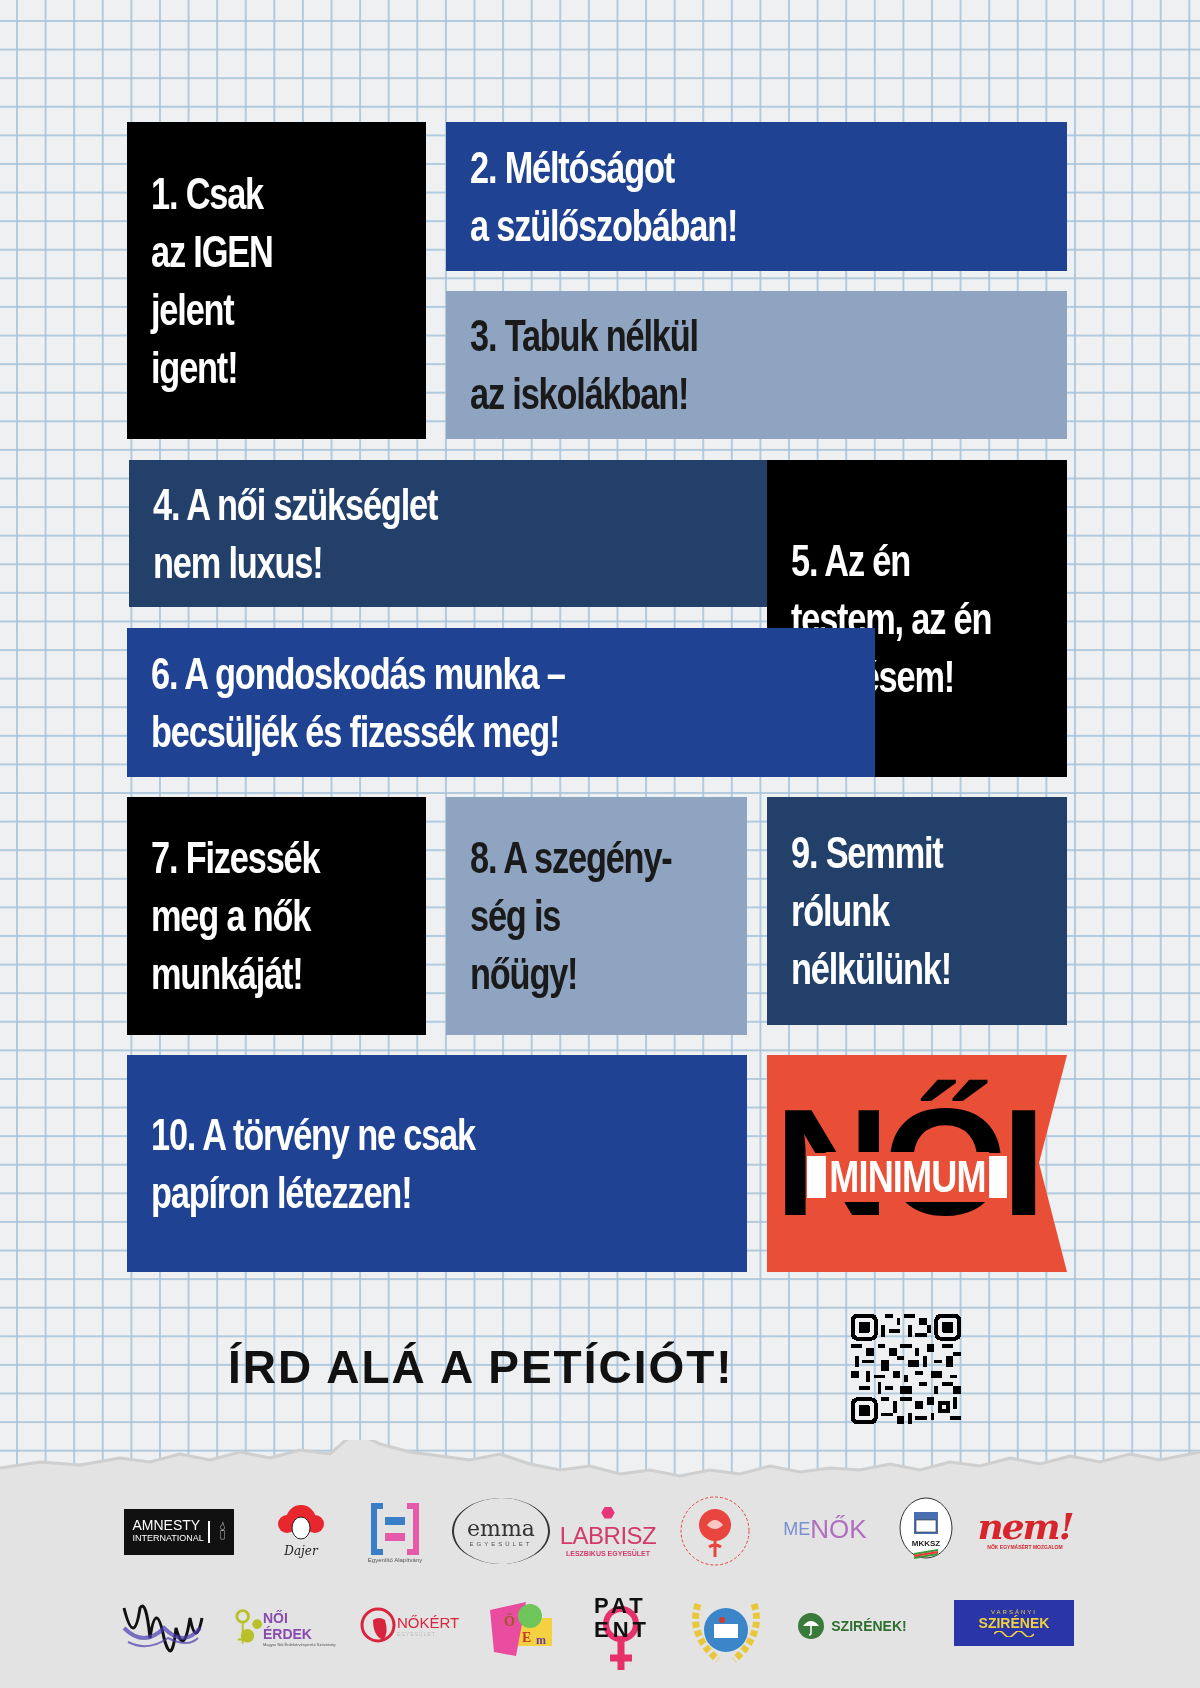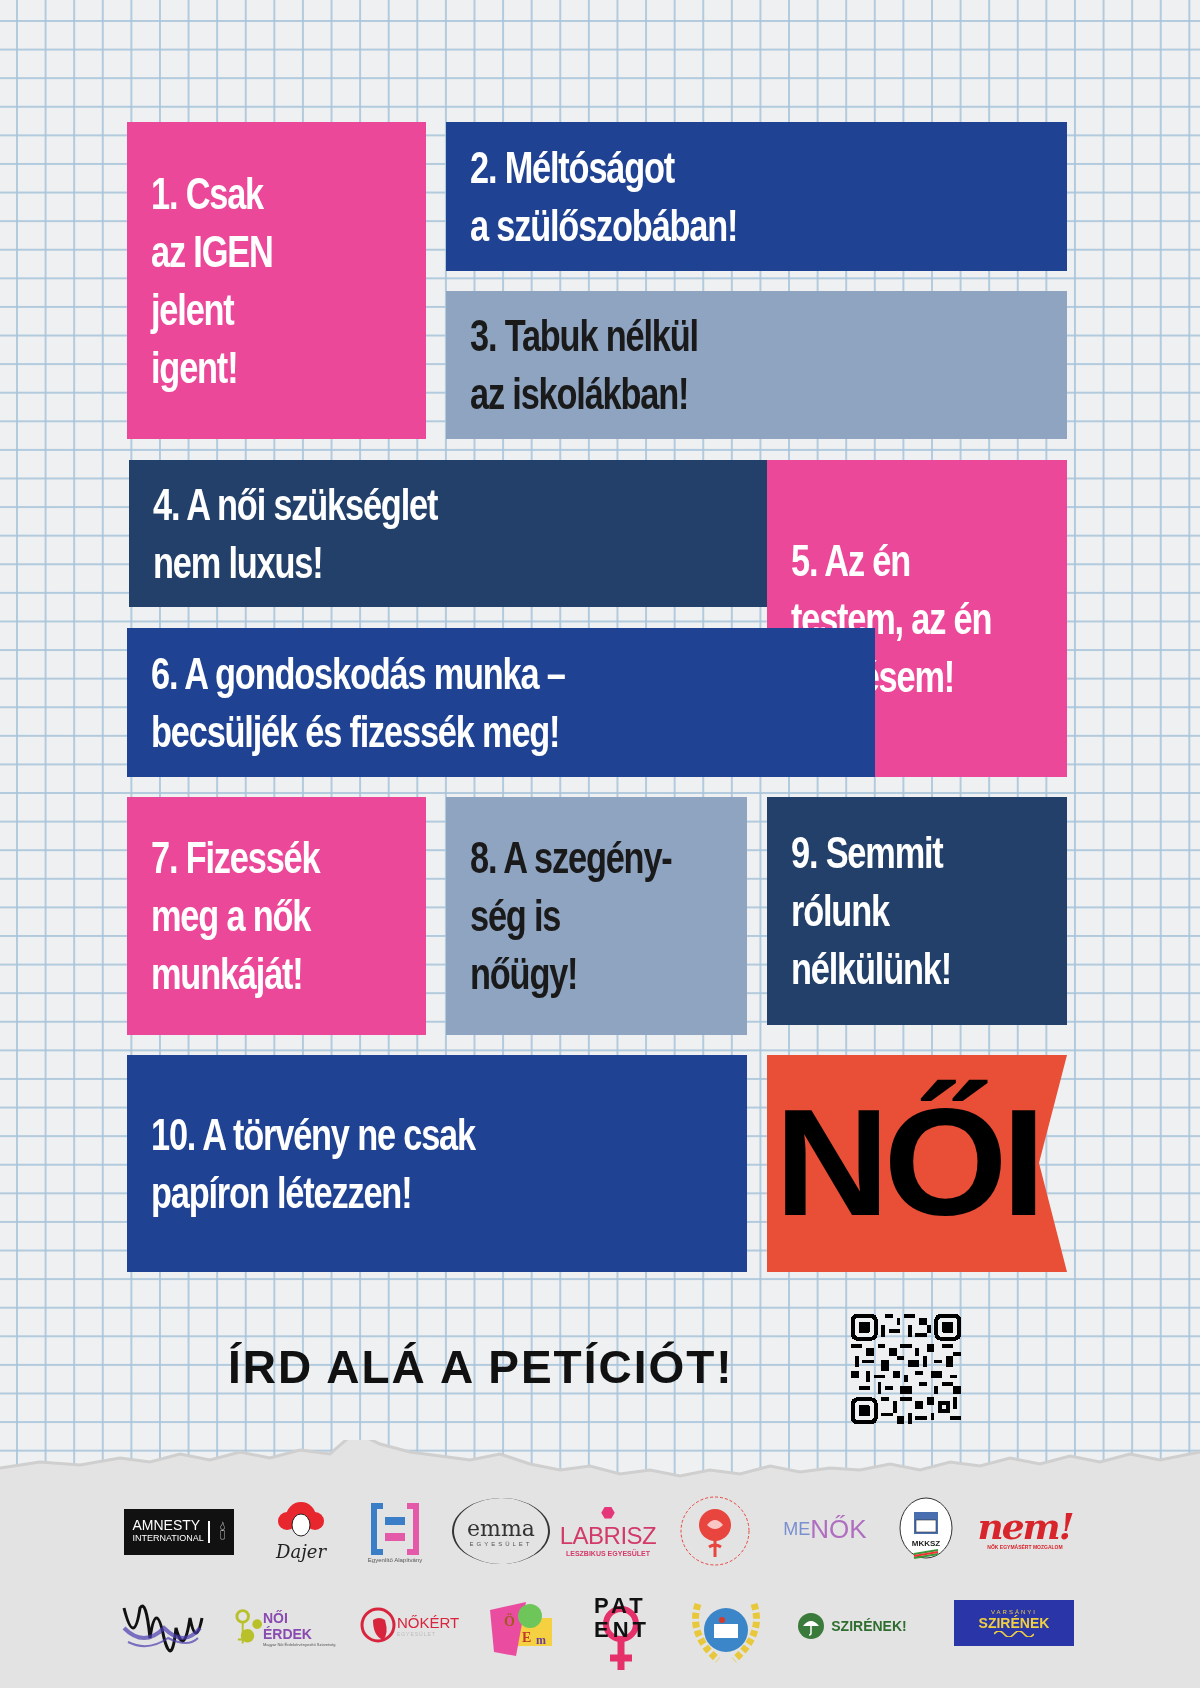--- a/index.html
+++ b/index.html
@@ -24,21 +24,21 @@
   .tile .txt {
     font-family: "Liberation Sans", sans-serif;
     font-weight: 700;
     font-size: 44px;
     line-height: 58px;
     letter-spacing: -1.5px;
     transform: scaleX(0.78);
     transform-origin: left center;
     white-space: pre-line;
   }
-  .c-red   { background: #ec4899; color: #ffffff; }
+  .c-red   { background: #000000; color: #ffffff; }
   .c-blue  { background: #1f4292; color: #ffffff; }
   .c-navy  { background: #22406a; color: #ffffff; }
   .c-grey  { background: #8ea4c1; color: #1a1a1a; }
 
   #flag {
     position: absolute;
     left: 767px; top: 1055px; width: 300px; height: 217px;
   }
   #flag svg { display:block; width:100%; height:100%; }
   .noi-letters {
@@ -154,20 +154,23 @@
 <div class="tile c-blue" style="left:127px; top:1055px; width:620px; height:217px;">
   <div class="txt">10. A törvény ne csak
 papíron létezzen!</div>
 </div>
 
 <div id="flag">
   <svg viewBox="0 0 300 217" preserveAspectRatio="none">
     <polygon points="0,0 300,0 272,108 300,217 0,217" fill="#e94e36"></polygon>
   </svg>
   <div class="noi-letters">NŐI</div>
+  <div class="minimum-band">
+    <span class="inv" style="color:#fff; background:#e94e36; padding:0 4px;">MINIMUM</span>
+  </div>
 </div>
 
 <div id="cta">ÍRD ALÁ A PETÍCIÓT!</div>
 <div id="qr">
   <svg viewBox="0 0 29 29" width="110" height="110" shape-rendering="crispEdges">
     <rect width="29" height="29" fill="#fff" opacity="0"></rect>
 
     <g fill="#000">
       <rect x="0" y="0" width="7" height="7" rx="1.5"></rect>
         <rect x="1" y="1" width="5" height="5" fill="#eef0f1" rx="1"></rect>
@@ -254,21 +257,21 @@
     <span style="position:absolute;left:84px;top:12px;width:2px;height:22px;background:#fff;"></span>
   </div>
 
   <div class="logo" style="left:268px; top:58px; width:66px; height:66px; flex-direction:column;">
     <svg width="60" height="40" viewBox="0 0 60 40">
       <circle cx="30" cy="16" r="15" fill="#e8262e"></circle>
         <circle cx="16" cy="20" r="9" fill="#e8262e"></circle>
         <circle cx="44" cy="20" r="9" fill="#e8262e"></circle>
       <ellipse cx="30" cy="24" rx="9" ry="11" fill="#fff" stroke="#222" stroke-width="1"></ellipse>
     </svg>
-    <span style="font-family:'DejaVu Serif',serif; font-style:italic; font-size:18px; color:#222;">Dajer</span>
+    <span style="font-family:'DejaVu Serif',serif; font-style:italic; font-size:12px; color:#222;">Dajer</span>
   </div>
 
   <div class="logo" style="left:364px; top:56px; width:62px; height:72px; flex-direction:column;">
     <svg width="56" height="56" viewBox="0 0 56 56">
       <path d="M4 2 H16 V8 H10 V48 H16 V54 H4 Z" fill="#3a7ec8"></path>
       <path d="M52 2 H40 V8 H46 V48 H40 V54 H52 Z" fill="#e55aa8"></path>
       <rect x="18" y="16" width="20" height="8" fill="#3a7ec8"></rect>
       <rect x="18" y="32" width="20" height="8" fill="#e55aa8"></rect>
     </svg>
     <span style="font-size:6px; color:#555;">Egyenlítő Alapítvány</span>

